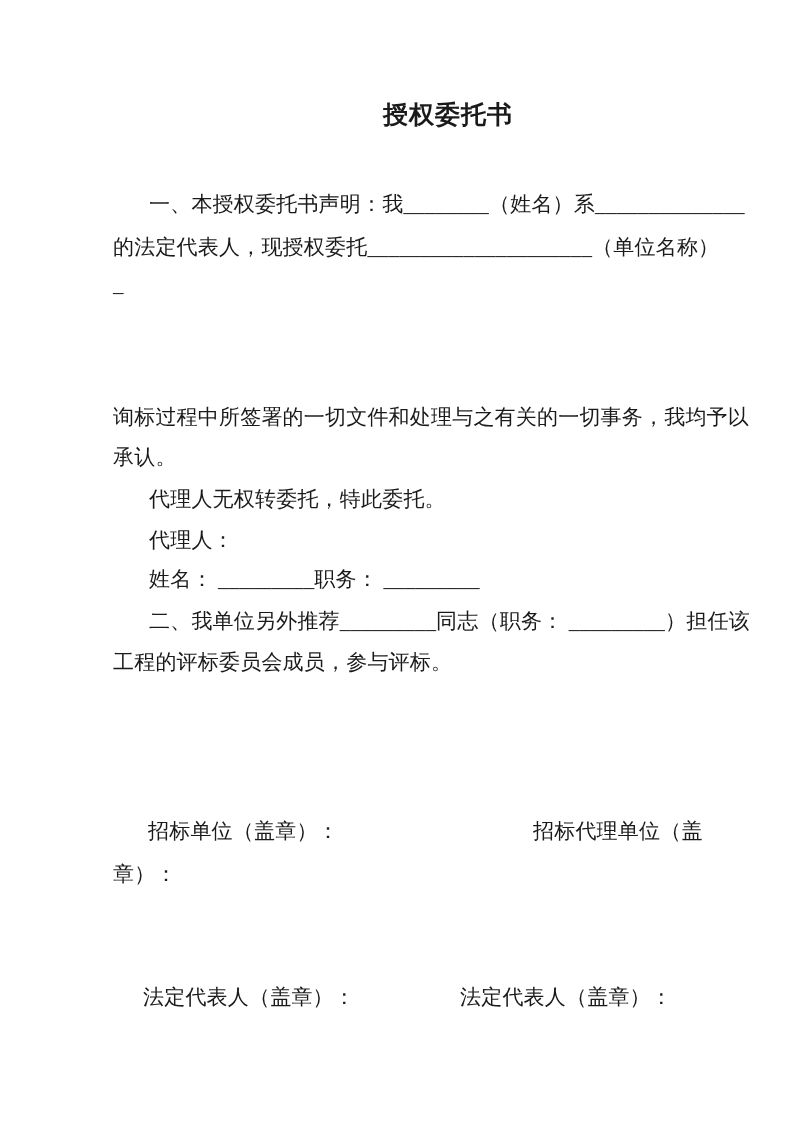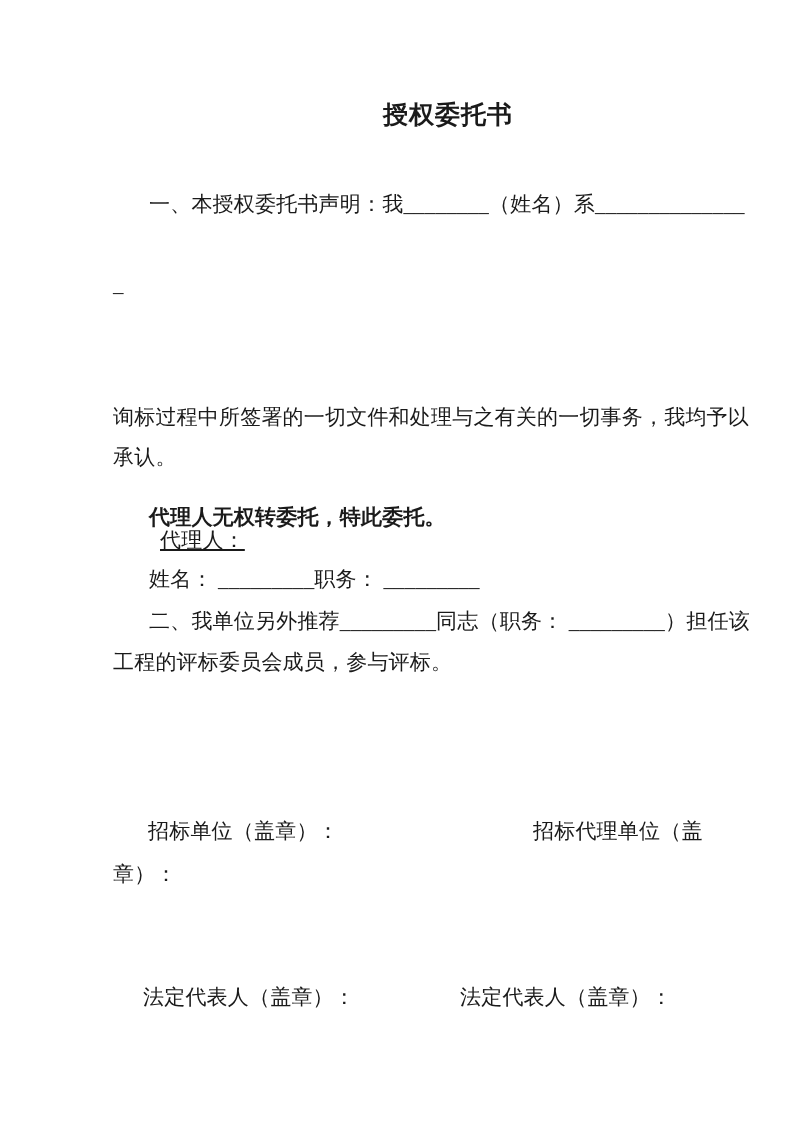--- a/index.html
+++ b/index.html
@@ -36,39 +36,40 @@
     letter-spacing: 0.2px;
   }
   
   .l1  { top: 191px; left: 149px; }
   .l2  { top: 234px; left: 113px; }
   .l3  { top: 279px; left: 113px; }   
   .l4  { top: 321px; left: 113px; }
   .l5  { top: 363px; left: 113px; }
   .l6  { top: 404px; left: 113px; }
   .l7  { top: 444px; left: 113px; }
-  .l8  { top: 504px; left: 149px; font-weight: bold; }
-  .l9  { top: 527px; left: 160px; text-decoration: underline; }
+  .l8  { top: 486px; left: 149px; }
+  .l9  { top: 527px; left: 149px; }
   .l10 { top: 566px; left: 149px; }
   .l11 { top: 608px; left: 149px; }
   .l12 { top: 649px; left: 113px; }
   .seal-row-1-left  { top: 818px; left: 148px; }
   .seal-row-1-right { top: 818px; left: 533px; }
   .seal-row-1-wrap  { top: 861px; left: 113px; }
   .seal-row-2-left  { top: 984px; left: 143px; }
   .seal-row-2-right { top: 984px; left: 460px; }
 </style>
 </head>
 <body>
 
 <div class="page">
 
   <h1 class="doc-title">授权委托书</h1>
 
   <div class="line l1">一、本授权委托书声明：我________（姓名）系______________</div>
+  <div class="line l2">的法定代表人，现授权委托_____________________（单位名称）</div>
   <div class="line l3">–</div>
   <div class="line l6">询标过程中所签署的一切文件和处理与之有关的一切事务，我均予以</div>
   <div class="line l7">承认。</div>
   <div class="line l8">代理人无权转委托，特此委托。</div>
   <div class="line l9">代理人：</div>
   <div class="line l10">姓名： _________职务： _________</div>
   <div class="line l11">二、我单位另外推荐_________同志（职务： _________）担任该</div>
   <div class="line l12">工程的评标委员会成员，参与评标。</div>
 
   <div class="line seal-row-1-left">招标单位（盖章）：</div>

